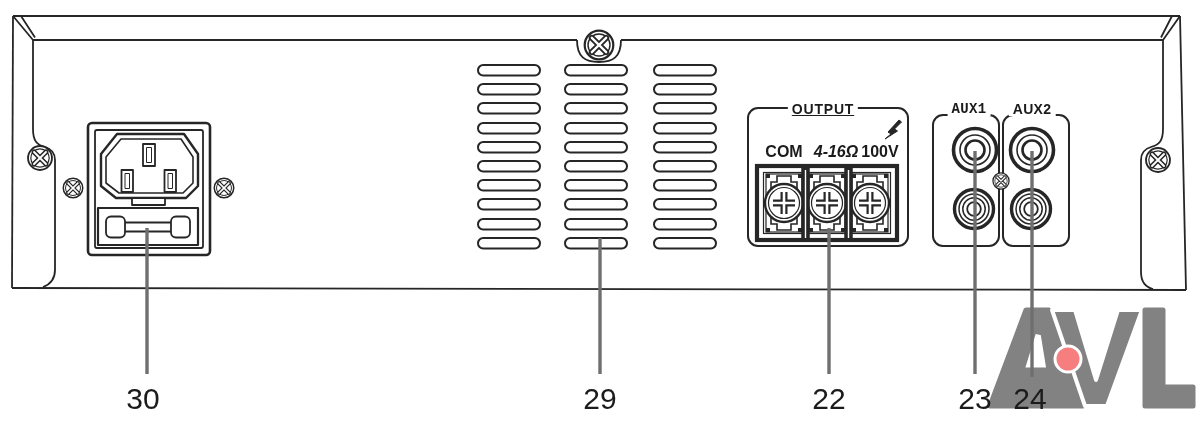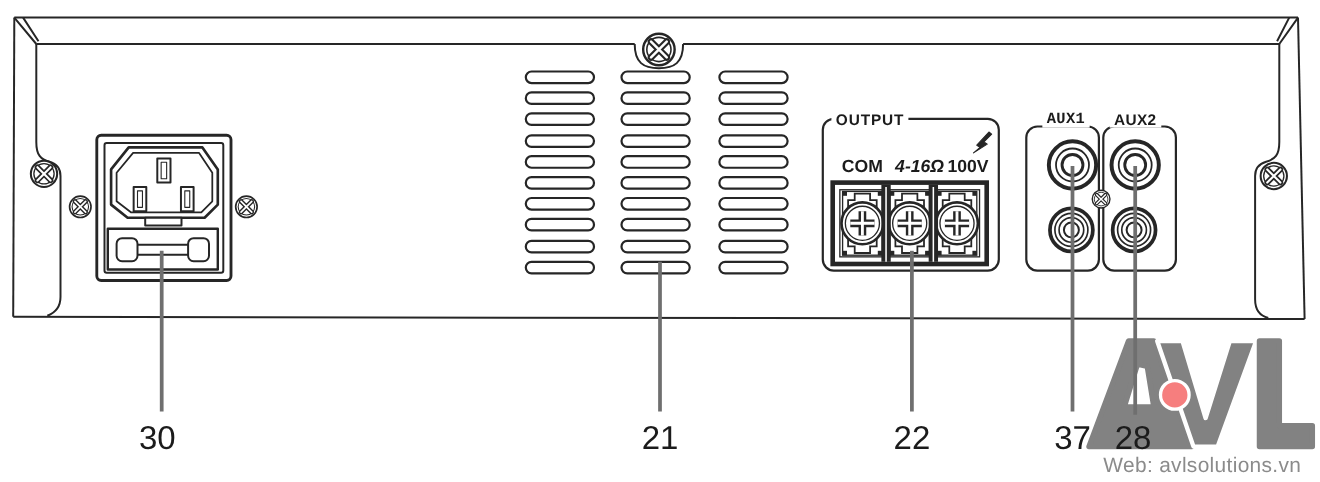--- a/index.html
+++ b/index.html
@@ -161,28 +161,27 @@
 
   <g stroke="#6f6f6f" stroke-width="3.4" fill="none">
     <path d="M147,228 V374"></path>
     <path d="M600,238 V374"></path>
     <path d="M829,228 V374"></path>
     <path d="M975,151 V374"></path>
     <path d="M1032,151 V377"></path>
   </g>
 </svg>
 
-  <div class="txt legend" style="left:791px;top:109px;">OUTPUT</div>
+  <div class="txt legend" style="left:823px;top:109px;text-decoration:underline;">OUTPUT</div>
   <div class="txt legend" style="left:969px;top:109px;letter-spacing:0.3px;font-family:Liberation Mono, monospace;">AUX1</div>
   <div class="txt legend" style="left:1032px;top:109px;letter-spacing:0.3px;text-align:right;">AUX2</div>
 
   <div class="txt term" style="left:784px;">COM</div>
   <div class="txt term" style="left:836px;font-style:italic;">4-16Ω</div>
   <div class="txt term" style="left:880px;">100V</div>
 
   <div class="txt callout-num" style="left:143px;">30</div>
-  <div class="txt callout-num" style="left:600px;">21</div>
+  <div class="txt callout-num" style="left:600px;">29</div>
   <div class="txt callout-num" style="left:829px;">22</div>
-  <div class="txt callout-num" style="left:975px;">37</div>
-  <div class="txt callout-num" style="left:1030px;">28</div>
+  <div class="txt callout-num" style="left:975px;">23</div>
+  <div class="txt callout-num" style="left:1030px;">24</div>
 
-  <div class="txt weburl">Web: avlsolutions.vn</div>
 </div>
 
 </body></html>

